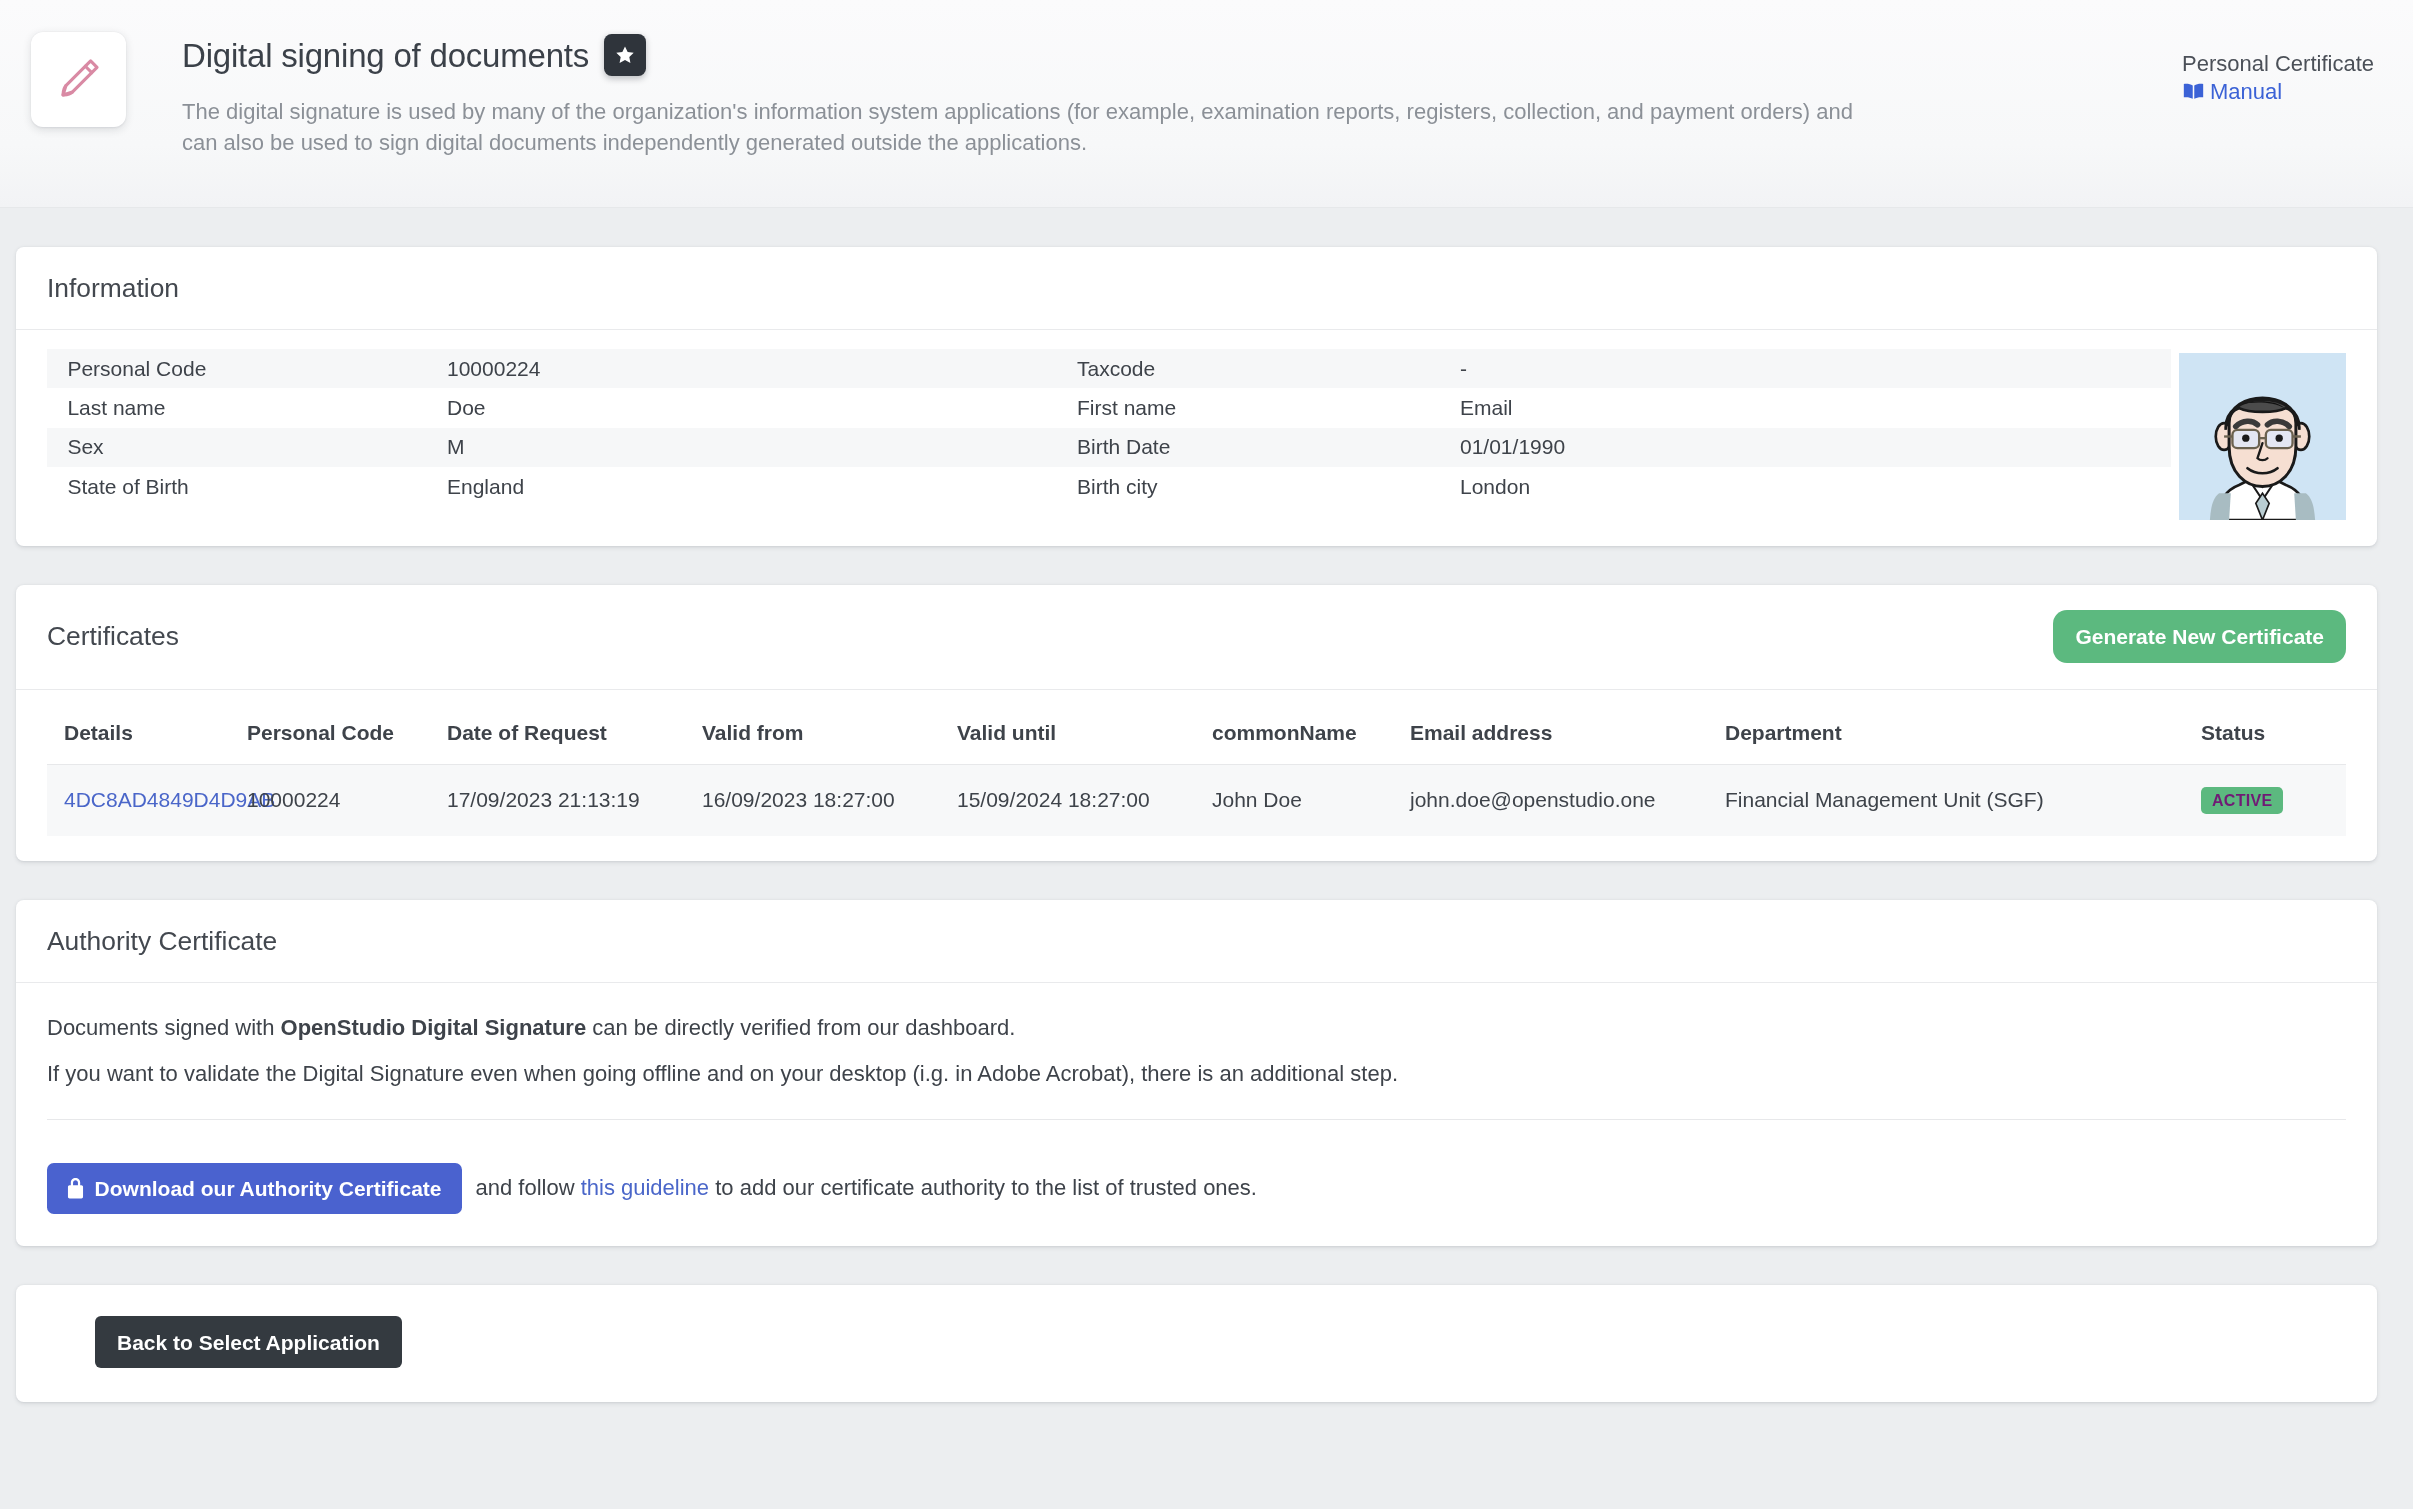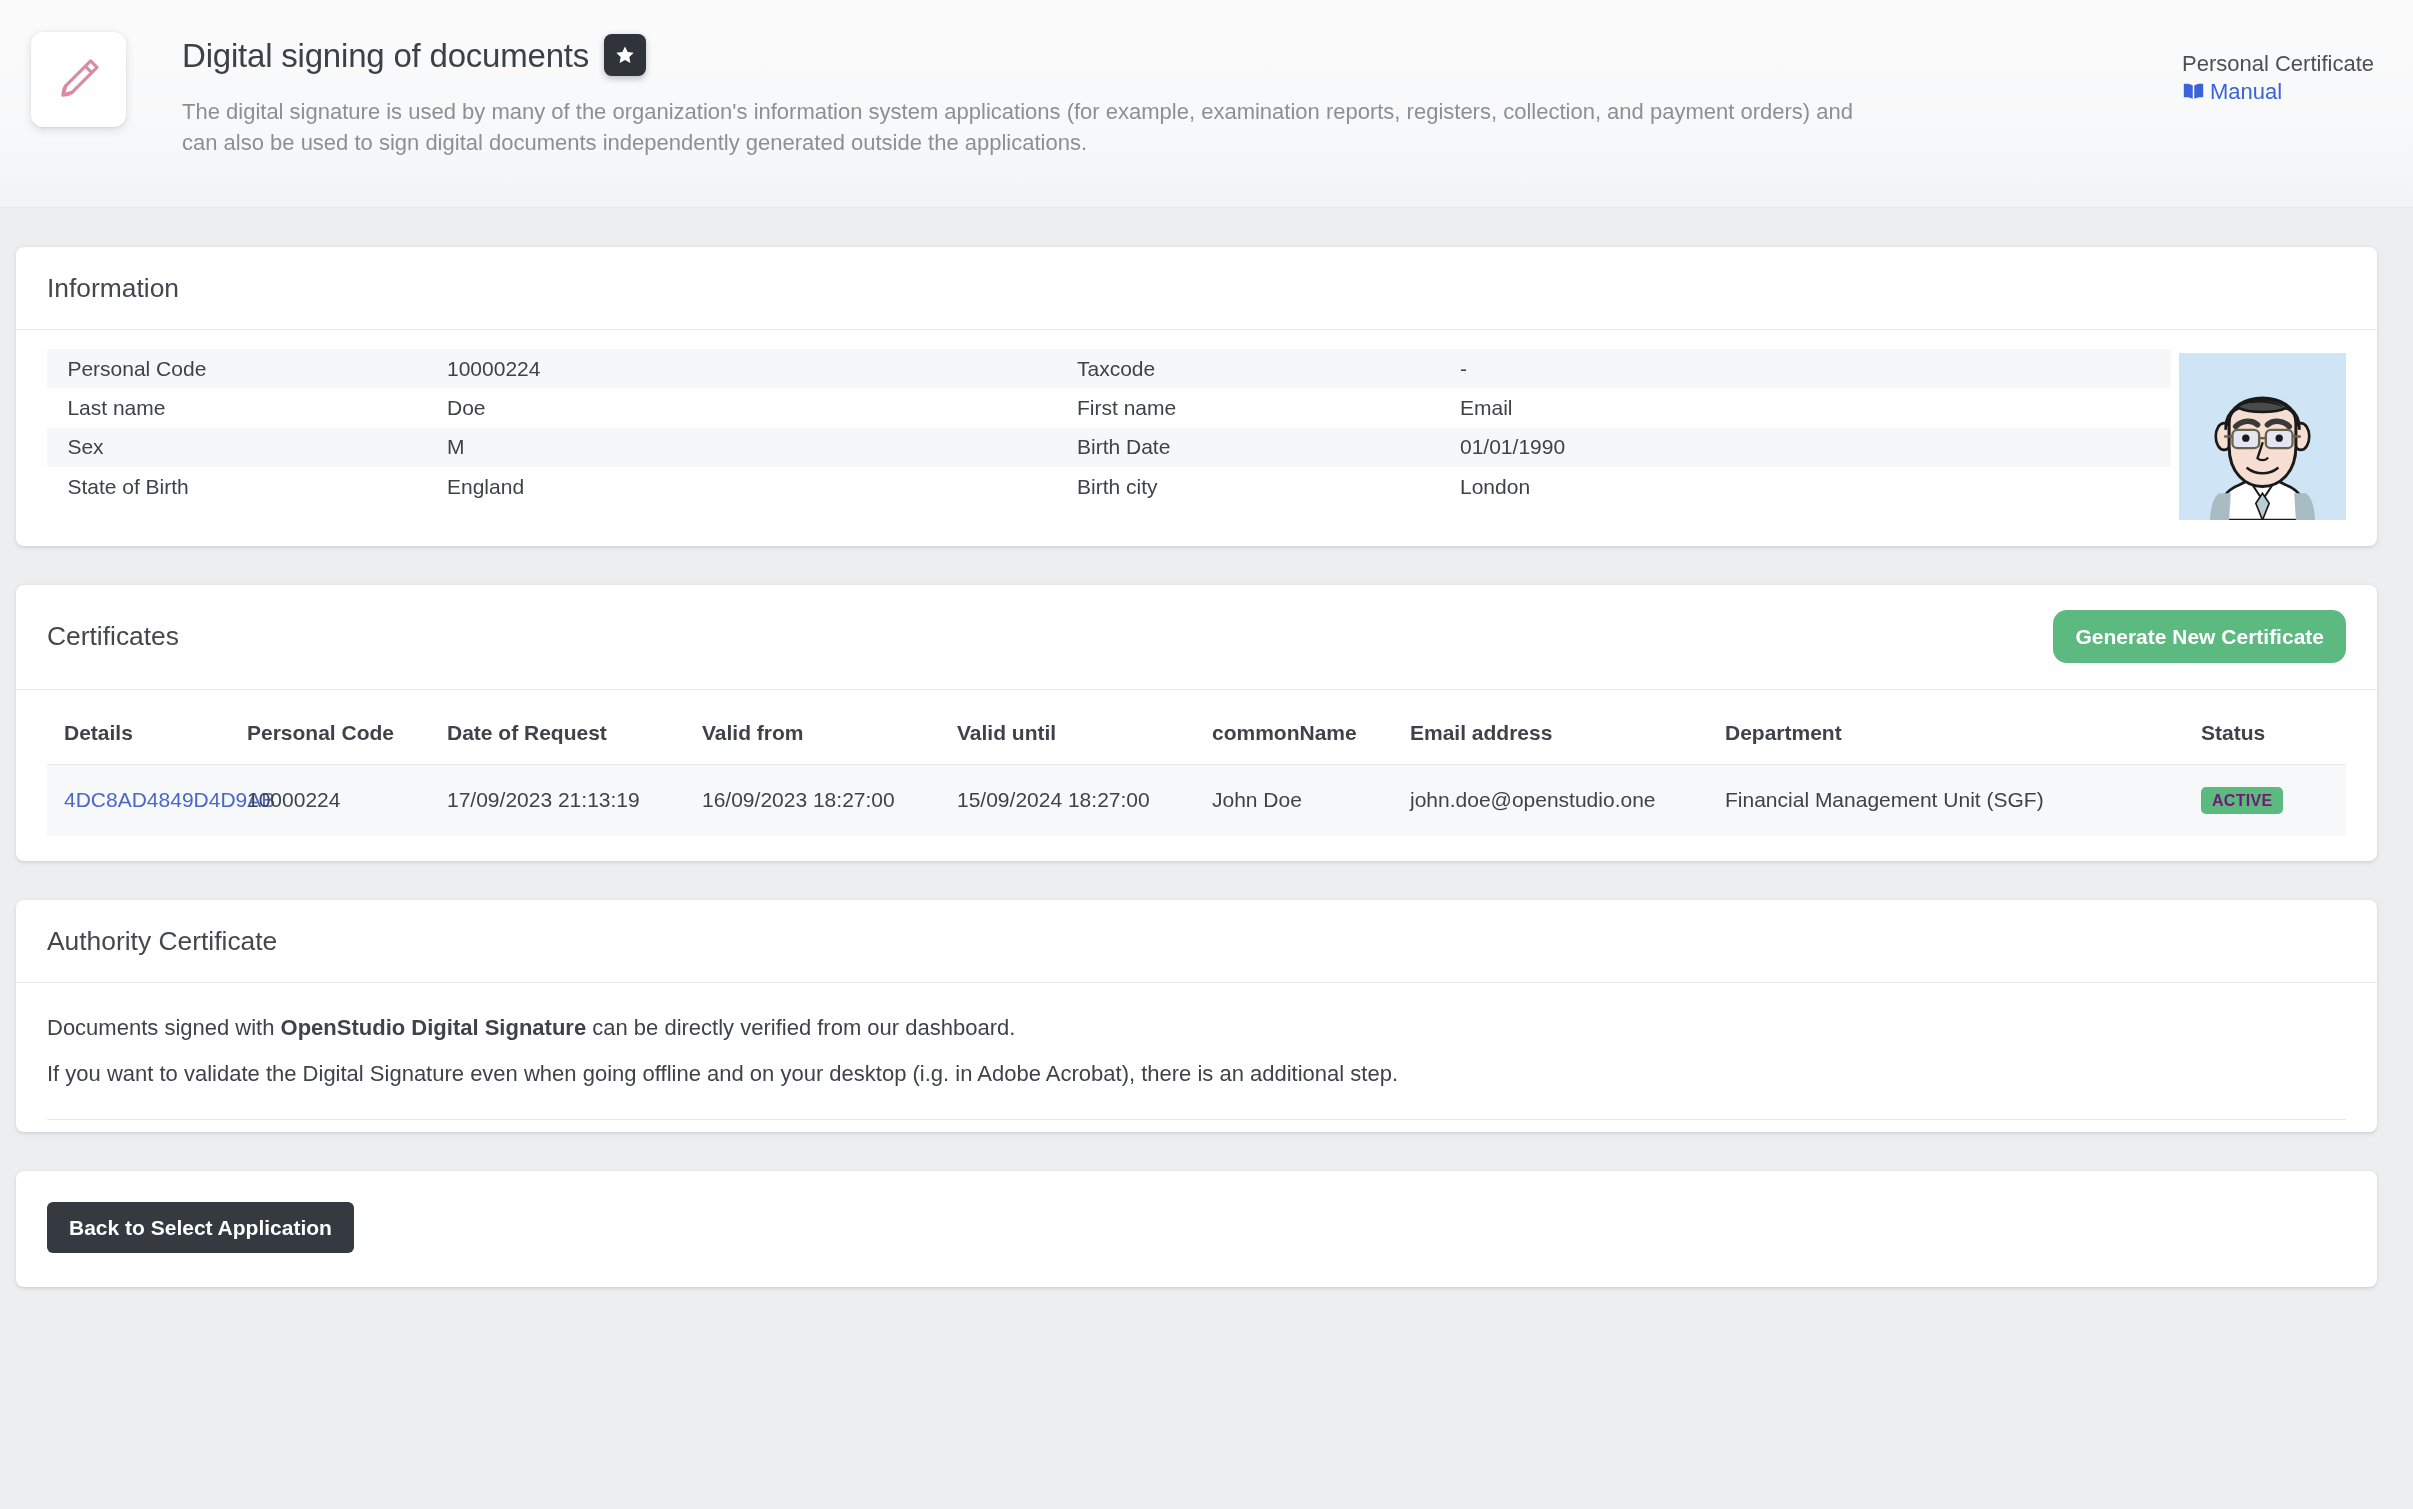--- a/index.html
+++ b/index.html
@@ -239,20 +239,21 @@
     background: #343a40;
     color: #ffffff;
     border: none;
     border-radius: 6px;
     font-size: 21px;
     font-weight: 700;
     padding: 15.3px 22px;
     cursor: pointer;
     font-family: "Liberation Sans", sans-serif;
     line-height: 1;
+    margin-left: 48px;
   }
 </style>
 </head>
 <body>
 
 <div class="topbar">
   <div class="topbar-inner">
 
     <div class="app-icon-card">
       <span>
@@ -417,20 +418,33 @@
     <div class="card-head">
       <div class="card-title">Authority Certificate</div>
     </div>
     <div class="auth-body">
       <p class="auth-p">
         <span>Documents signed with </span><b>OpenStudio Digital Signature</b><span> can be directly verified from our dashboard.</span>
       </p>
       <p class="auth-p">If you want to validate the Digital Signature even when going offline and on your desktop (i.g. in Adobe Acrobat), there is an additional step.</p>
       <div class="auth-sep"></div>
     </div>
+    <div class="auth-action">
+      <button class="btn-blue">
+        <span>
+          <svg width="17" height="20.4" viewBox="0 0 16 20" fill="#ffffff">
+            <path d="M8 0C5.4 0 3.4 2 3.4 4.6V7H2.2C1.3 7 .6 7.7.6 8.6v9.8c0 .9.7 1.6 1.6 1.6h11.6c.9 0 1.6-.7 1.6-1.6V8.6c0-.9-.7-1.6-1.6-1.6h-1.2V4.6C12.6 2 10.6 0 8 0zm0 2.2c1.3 0 2.4 1.1 2.4 2.4V7H5.6V4.6C5.6 3.3 6.7 2.2 8 2.2z"></path>
+          </svg>
+        </span>
+        <span>Download our Authority Certificate</span>
+      </button>
+      <div class="auth-follow">
+        <span>and follow </span><a href="#">this guideline</a><span> to add our certificate authority to the list of trusted ones.</span>
+      </div>
+    </div>
   </div>
 
   <div class="card footer-card">
     <button class="btn-dark">Back to Select Application</button>
   </div>
 
 </div>
 
 
 </body></html>

